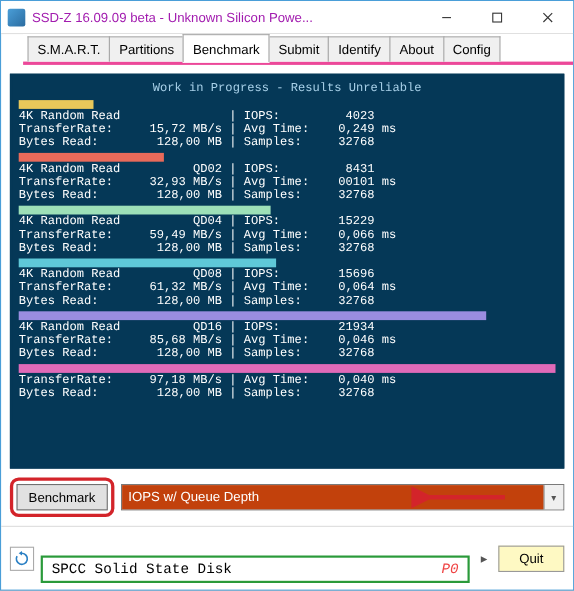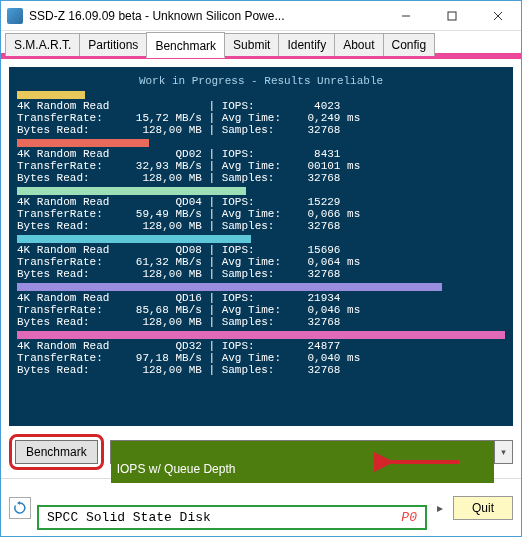--- a/index.html
+++ b/index.html
@@ -1,37 +1,37 @@
 <!DOCTYPE html>
 <html><head>
 <meta charset="utf-8">
 <style>
 * { box-sizing: border-box; margin: 0; padding: 0; }
 body { font-family: "Segoe UI", Tahoma, sans-serif; font-size: 12px; background: #fff; width: 522px; height: 537px; overflow: hidden; }
 .window { width: 522px; height: 537px; border: 1px solid #4a9ed8; display: flex; flex-direction: column; }
 .titlebar { height: 30px; background: #fff; display: flex; align-items: center; padding-left: 6px; border-bottom: 1px solid #e0e0e0;}
 .titlebar-icon { width: 16px; height: 16px; background: linear-gradient(135deg,#4a9ed8,#2b6ca0); border-radius: 2px; margin-right: 6px; }
-.titlebar-text { flex: 1; font-size: 12px; color: #000000; white-space: nowrap; overflow: hidden; text-overflow: ellipsis;}
+.titlebar-text { flex: 1; font-size: 12px; color: #a21caf; white-space: nowrap; overflow: hidden; text-overflow: ellipsis;}
 .titlebar-btns { display: flex; }
 .tbtn { width: 46px; height: 30px; display: flex; align-items: center; justify-content: center; color: #555; font-size: 14px;}
 .tbtn.close { color: #555;}
-.tabs { display: flex; align-items: center; height: 28px; padding: 4px 4px 0 4px; background: #fff; border-bottom: 6px solid #ec4899; position: relative;}
+.tabs { display: flex; align-items: flex-end; height: 28px; padding: 4px 4px 0 4px; background: #fff; border-bottom: 3px solid #ec4899; position: relative; margin-left: 20px;}
 .tab { padding: 4px 8px; font-size: 12px; border: 1px solid #aaa; border-bottom: none; background: #f0f0f0; margin-right: -1px; cursor: pointer; white-space: nowrap;}
 .tab.active { background: #fff; padding-top: 6px; position: relative; z-index: 2; border-bottom: 1px solid #fff; margin-bottom: -1px;}
 .content { flex: 1; padding: 8px; display: flex; flex-direction: column; }
 .bench-area { background: #053857; color: #fff; font-family: "Courier New", monospace; font-size: 11px; line-height: 12px; padding: 6px; flex: 1; border: 2px solid #053857; position: relative; overflow: hidden;}
 .bench-header { text-align: center; color: #a8d0e8; margin-bottom: 4px; font-size: 11px;}
 .block { margin-bottom: 2px; }
 .bar { height: 8px; margin: 3px 0 1px 0; }
 .row { white-space: pre; letter-spacing: 0; }
 .bottom-controls { display: flex; align-items: center; gap: 6px; margin-top: 8px; }
 .bench-btn { border: 3px solid #d3242a; border-radius: 8px; padding: 3px; }
 .bench-btn-inner { background: #e1e1e1; border: 1px solid #707070; padding: 4px 10px; font-size: 12px; cursor: pointer;}
 .dropdown { flex: 1; display: flex; border: 1px solid #7a7a7a; height: 24px; }
-.dropdown-sel { flex: 1; background: #4d7c0f; color: #fff; padding: 21px 6px; font-size: 12px; position: relative;}
+.dropdown-sel { flex: 1; background: #c2410c; color: #fff; padding: 3px 6px; font-size: 12px; position: relative;}
 .dropdown-arrow-btn { width: 18px; background: #f0f0f0; border-left: 1px solid #7a7a7a; display: flex; align-items: center; justify-content: center; color: #555; font-size: 9px;}
 .arrow-annot { position: absolute; right: 30px; top: 50%; transform: translateY(-50%); pointer-events: none;}
 .status { display: flex; align-items: center; gap: 6px; padding: 6px 8px; border-top: 1px solid #ddd;}
 .refresh { width: 22px; height: 22px; border: 1px solid #aaa; display:flex; align-items:center; justify-content:center; color:#2b80c4; font-size:13px; cursor:pointer;}
 .disk-box { flex:1; border: 2px solid #2a9a3a; padding: 3px 8px; font-family: "Courier New", monospace; font-size: 13px; display:flex; justify-content: space-between; margin-top: 20px;}
 .disk-port { font-style: italic; color: #ef4444;}
 .disk-chev { padding: 0 4px; color:#555;}
 .quit { width: 60px; height: 24px; background: #fef9c3; border: 1px solid #999; font-size: 12px; cursor:pointer;}
 </style>
 </head>
@@ -101,21 +101,20 @@
             <div class="row">Bytes Read:        128,00 MB | Samples:     32768</div>
           </div>
           <div class="block">
             <div class="bar" style="background: rgb(154, 141, 224); width: 87%;"></div>
             <div class="row">4K Random Read          QD16 | IOPS:        21934</div>
             <div class="row">TransferRate:     85,68 MB/s | Avg Time:    0,046 ms</div>
             <div class="row">Bytes Read:        128,00 MB | Samples:     32768</div>
           </div>
           <div class="block">
             <div class="bar" style="background: rgb(224, 106, 184); width: 100%;"></div>
-            <div class="row">4K Random Read          QD32 | IOPS:        24877</div>
             <div class="row">TransferRate:     97,18 MB/s | Avg Time:    0,040 ms</div>
             <div class="row">Bytes Read:        128,00 MB | Samples:     32768</div>
           </div>
         </div>
     </div>
 
     <div class="bottom-controls">
       <div class="bench-btn">
         <div class="bench-btn-inner">Benchmark</div>
       </div>

